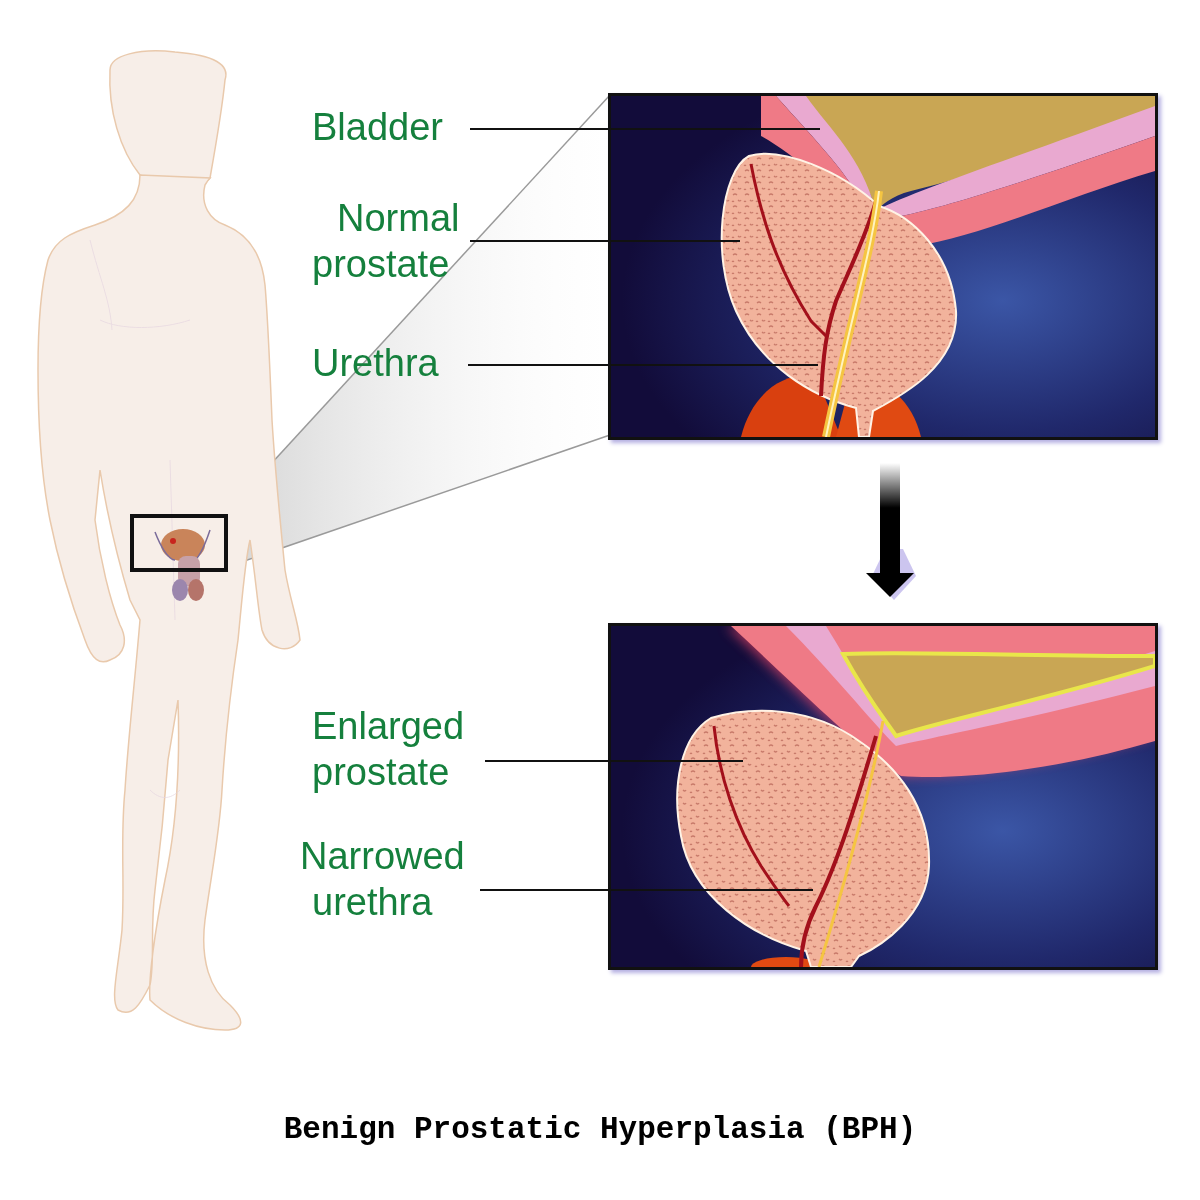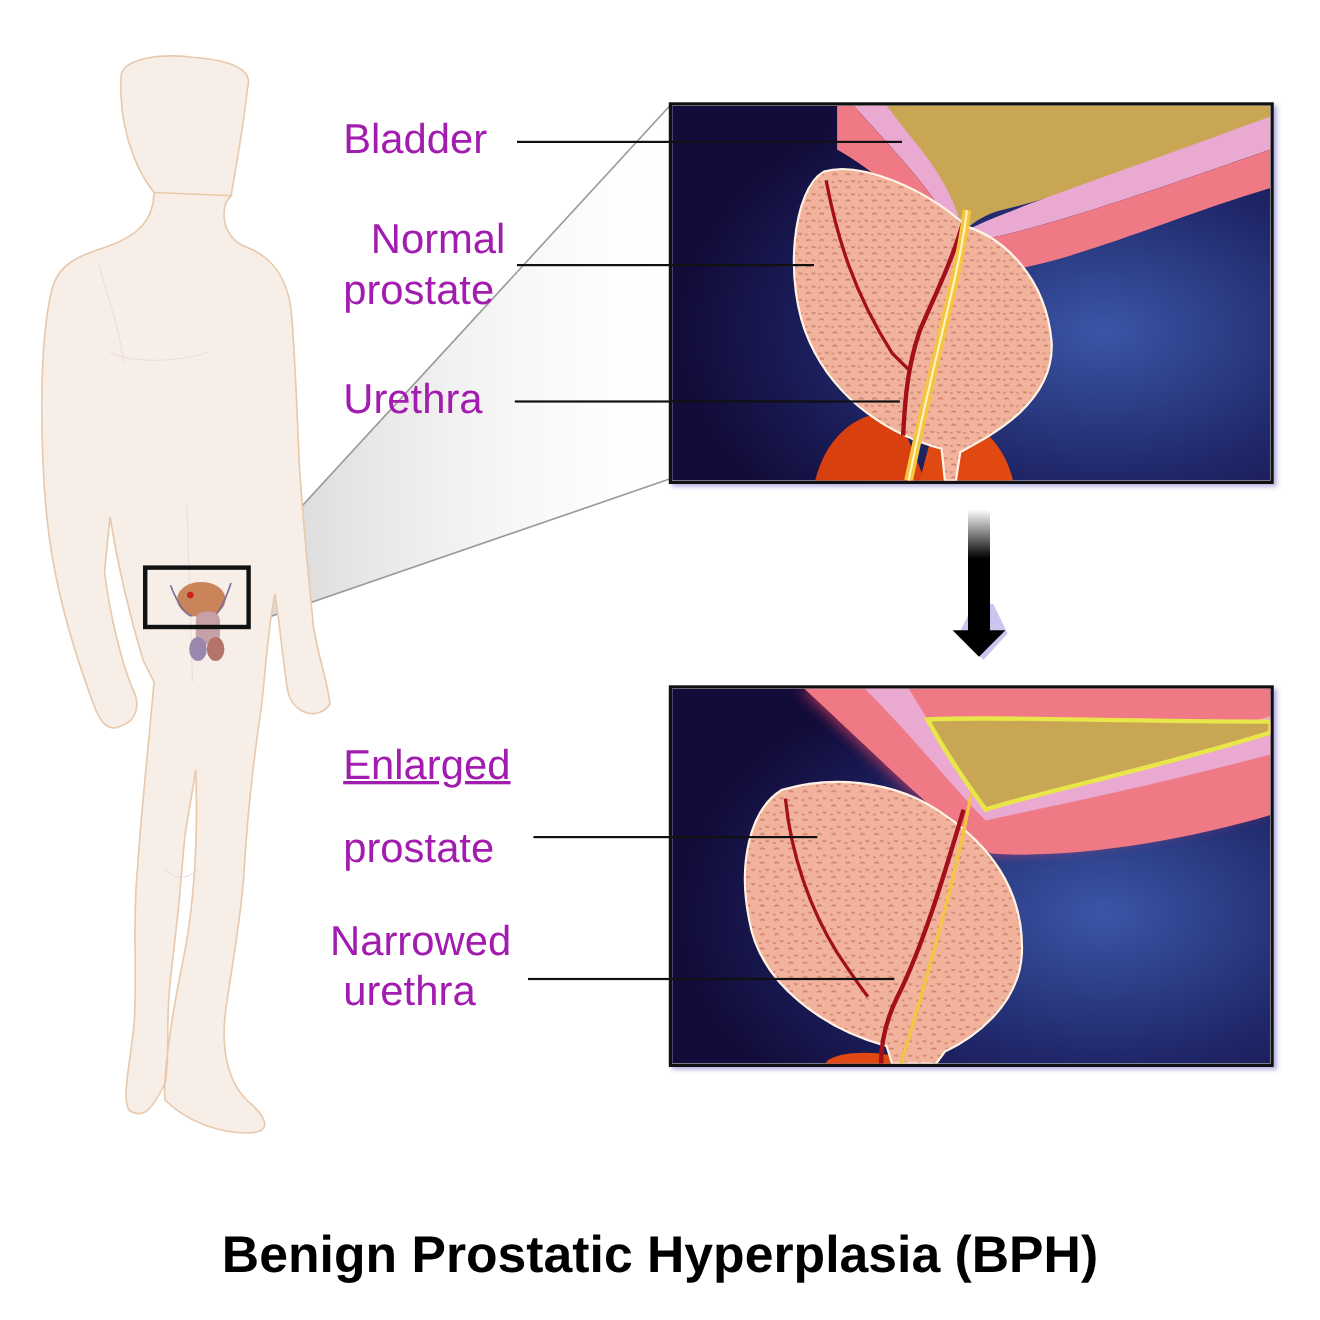--- a/index.html
+++ b/index.html
@@ -1,19 +1,19 @@
 <!DOCTYPE html>
 <html><head>
 <meta charset="utf-8">
 <style>
   html,body{margin:0;padding:0;background:#ffffff;}
   body{width:1200px;height:1200px;position:relative;overflow:hidden;font-family:"Liberation Sans",sans-serif;}
   .abs{position:absolute;}
-  .label{position:absolute;font-size:38px;line-height:34px;color:#a21caf;font-family:"Liberation Sans",sans-serif;}
-  .title{position:absolute;left:0;width:1200px;top:1112px;text-align:center;font-size:47px;font-weight:bold;color:#000;font-family:Liberation Sans, sans-serif;}
+  .label{position:absolute;font-size:38px;line-height:34px;color:#15803d;font-family:"Liberation Sans",sans-serif;}
+  .title{position:absolute;left:0;width:1200px;top:1112px;text-align:center;font-size:31px;font-weight:bold;color:#000;font-family:Liberation Mono, monospace;}
   .leader{position:absolute;height:2px;background:#111;}
   .panel{position:absolute;border:3px solid #111;box-shadow:3px 3px 4px rgba(90,80,190,0.45);overflow:hidden;}
   svg{display:block;}
 </style>
 </head>
 <body>
 
 <svg class="abs" style="left:0;top:0" width="1200" height="1200">
   <defs>
     <linearGradient id="coneGrad" x1="0" y1="0" x2="1" y2="0">
@@ -141,18 +141,18 @@
     <path d="M103,100 C108,150 125,200 150,240 C160,255 170,270 178,280" stroke="#a3101b" stroke-width="3" fill="none"></path>
     <path d="M265,110 C250,160 230,230 205,280 C195,300 190,320 190,341" stroke="#a3101b" stroke-width="4" fill="none"></path>
 
     <path d="M272,95 C262,150 245,220 208,341" stroke="#f5c542" stroke-width="3" fill="none"></path>
   </svg>
 </div>
 
 <div class="leader" style="left:485px;top:760px;width:258px;"></div>
 <div class="leader" style="left:480px;top:889px;width:333px;"></div>
 
-<div class="label" style="left:312px;top:679px;text-decoration:underline;">Enlarged</div>
+<div class="label" style="left:312px;top:709px;">Enlarged</div>
 <div class="label" style="left:312px;top:755px;">prostate</div>
 <div class="label" style="left:300px;top:839px;">Narrowed</div>
 <div class="label" style="left:312px;top:885px;">urethra</div>
 
 <div class="title">Benign Prostatic Hyperplasia (BPH)</div>
 
 </body></html>

